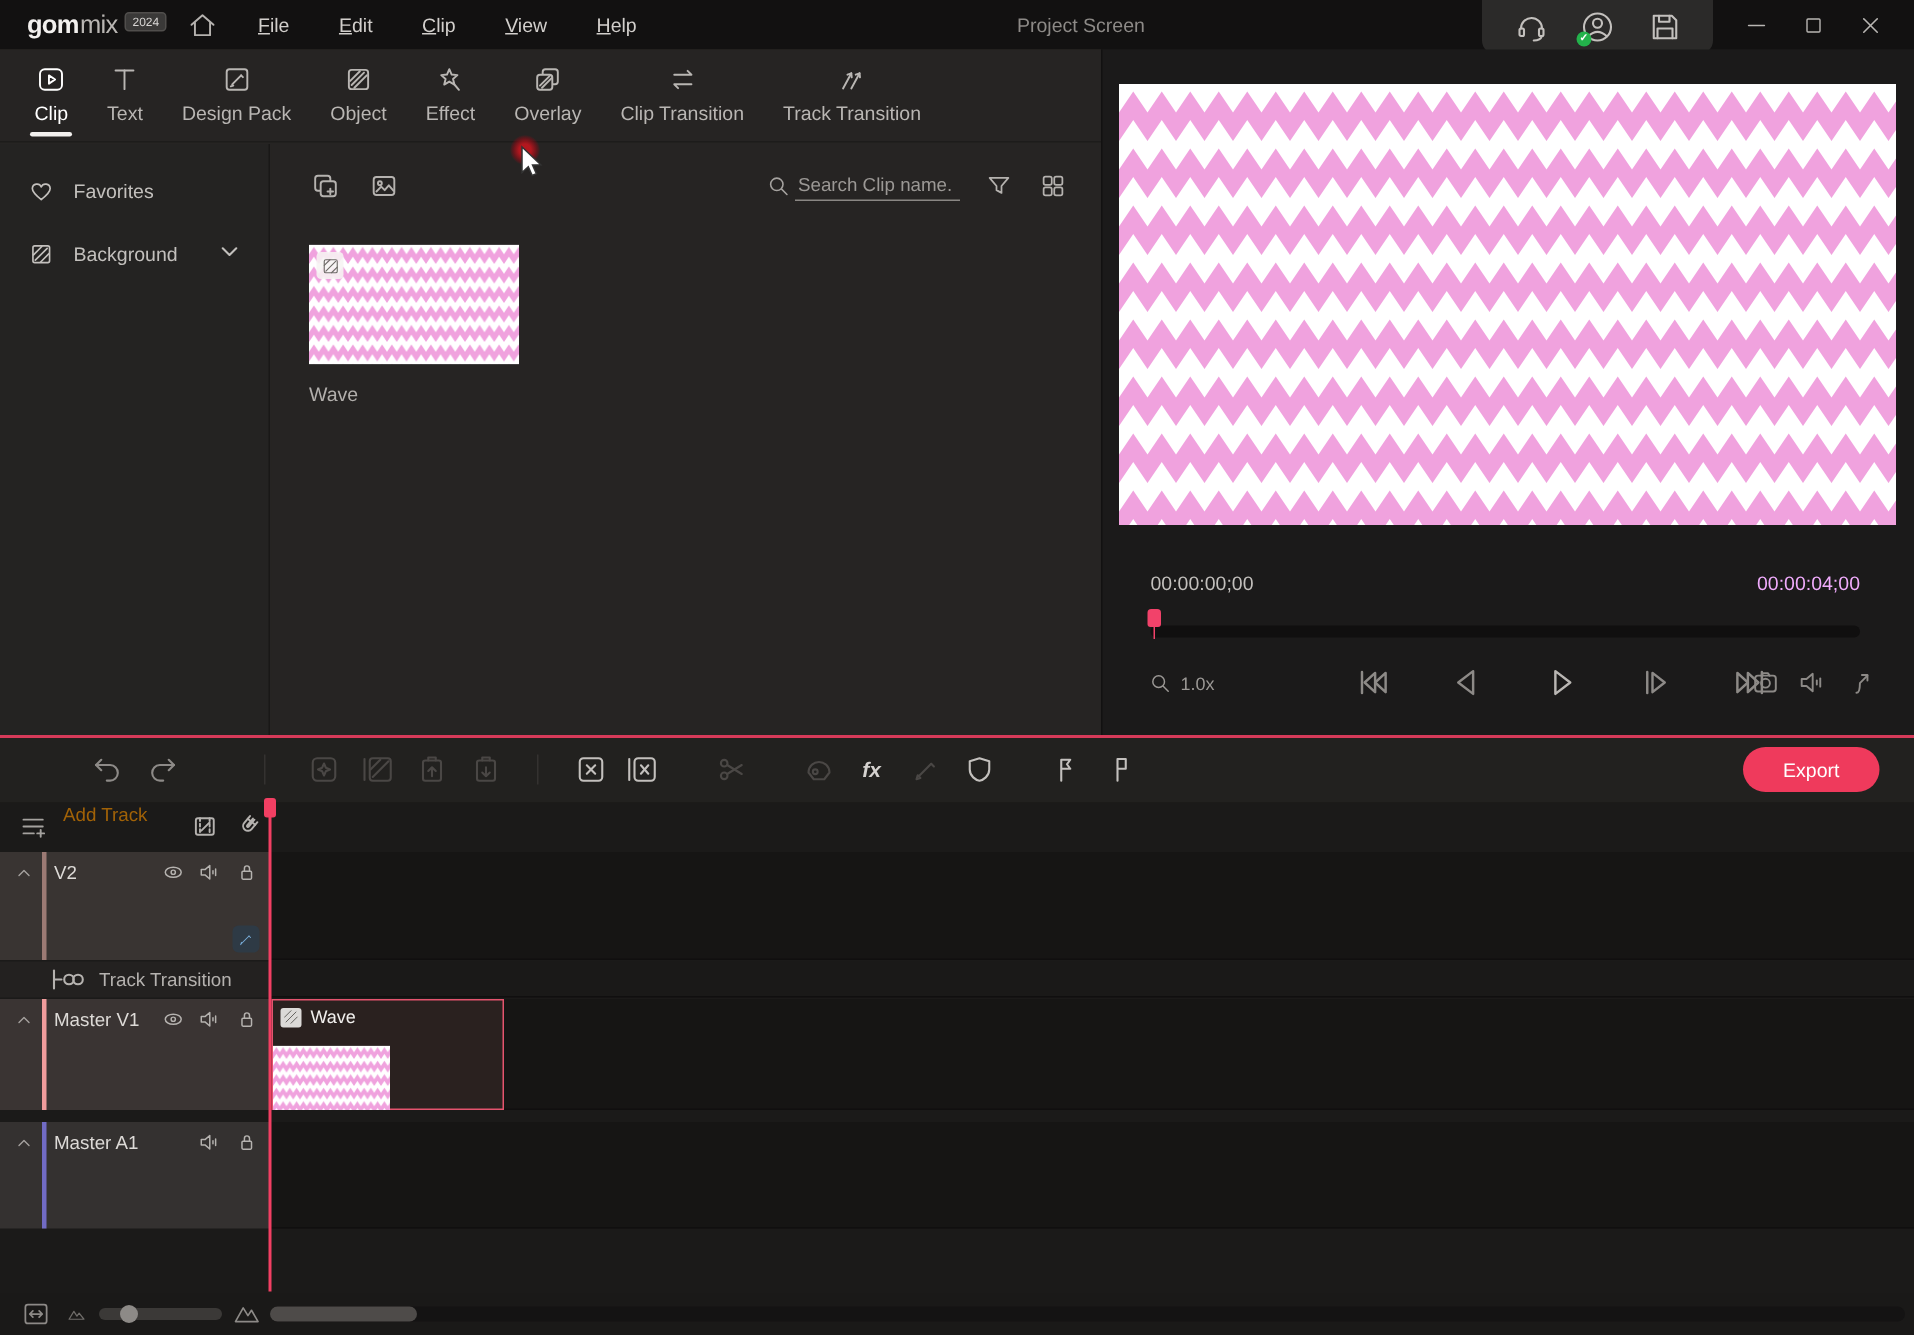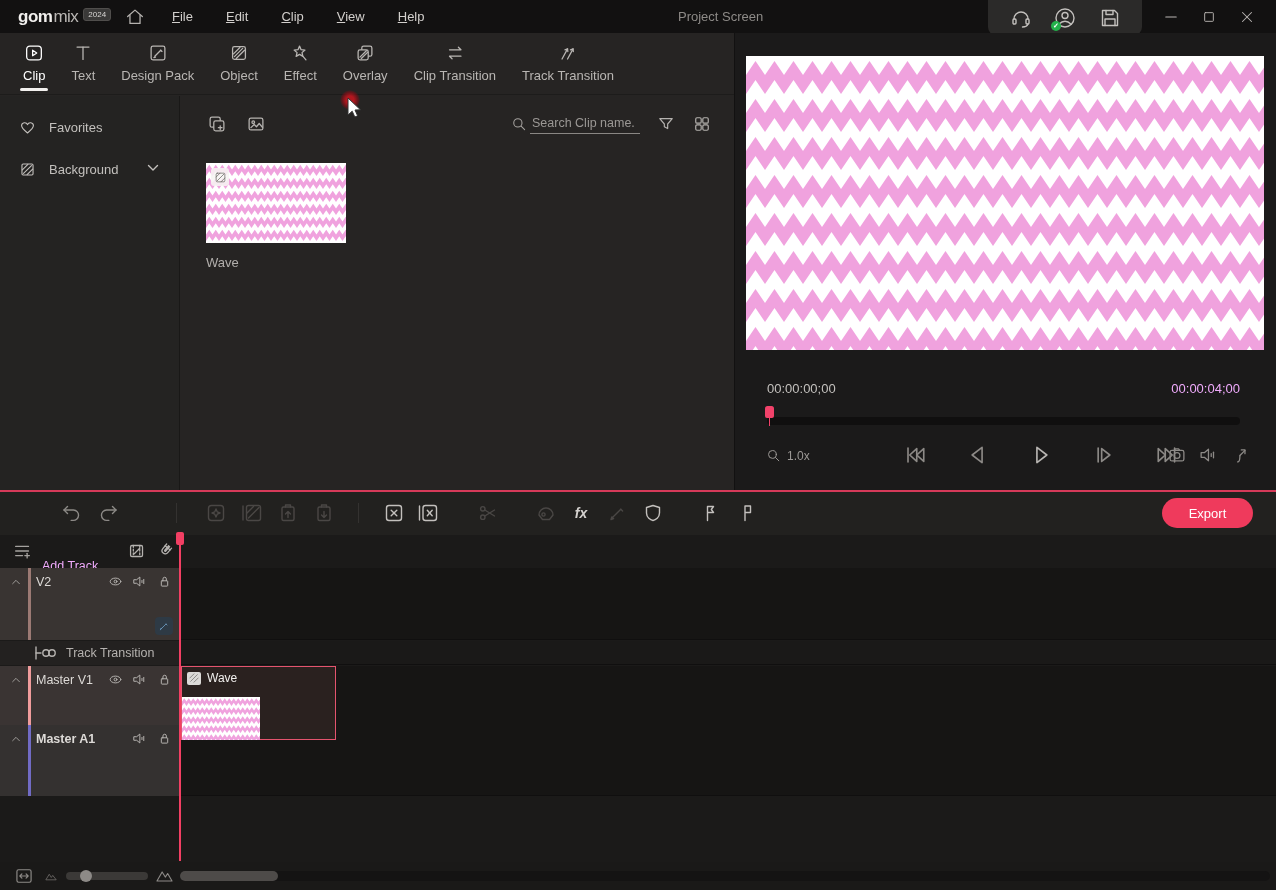--- a/index.html
+++ b/index.html
@@ -107,34 +107,34 @@
   .et.bright { color:#c3c0bd; }
   .et-sep { position:absolute; top:11px; width:1px; height:20px; background:#343230; }
   .fx-label { font-style:italic; font-weight:bold; font-size:14px; color:#d5d2cf; line-height:24px; text-align:center; }
   .export-btn { position:absolute; left:1162px; top:6px; width:91px; height:30px; background:#ef3a5c; border:none;
                 border-radius:15px; color:#fff; font-size:13px; font-family:"Liberation Sans",sans-serif; cursor:pointer; }
 
   
   .timeline { position:absolute; top:535px; left:0; width:1276px; height:327px; background:#1b1a19; }
   .tl-header { position:absolute; top:0; left:0; width:1276px; height:31px; }
   .addtrack-menu { position:absolute; left:12px; top:5px; width:22px; height:22px; color:#a5a29f; }
-  .addtrack-label { position:absolute; left:42px; top:24px; font-size:12.5px; color:#f0abfc; }
+  .addtrack-label { position:absolute; left:42px; top:1px; font-size:12.5px; color:#a16207; }
   .tlh-icon { position:absolute; top:5px; width:22px; height:22px; color:#b5b2af; }
   .ruler { position:absolute; left:180px; top:0; width:1096px; height:31px; }
   .ruler-ticks-minor { position:absolute; bottom:0; left:0; right:0; height:6px;
     background-image:repeating-linear-gradient(90deg,#4e4b49 0 1px,transparent 1px 38.8px); }
   .ruler-ticks-major { position:absolute; bottom:0; left:0; right:0; height:11px;
     background-image:repeating-linear-gradient(90deg,#5a5755 0 1px,transparent 1px 194px); }
   .ruler-label { position:absolute; top:7px; font-size:11px; color:#918e8b; white-space:nowrap; }
 
   .track-row { position:absolute; left:0; width:1276px; }
   .row-v2 { top:33px; height:72px; }
   .row-tt { top:106px; height:24px; }
   .row-v1 { top:131px; height:74px; }
-  .row-a1 { top:190px; height:71px;font-weight:bold; }
+  .row-a1 { top:213px; height:71px; }
   .track-head { position:absolute; left:0; top:0; width:180px; height:100%; }
   .row-v2 .track-head { background:#393432; }
   .row-v1 .track-head { background:#3a3433; }
   .row-a1 .track-head { background:#343130; }
   .track-lane { position:absolute; left:181px; top:0; right:0; height:100%; background:#161514; border-bottom:1px solid #100f0f; }
   .accent-bar { position:absolute; left:28px; top:0; width:3px; height:100%; }
   .th-chev { position:absolute; left:8px; top:6px; width:16px; height:16px; color:#a5a29f; }
   .th-name { position:absolute; left:36px; top:7px; font-size:12.5px; color:#dddad7; }
   .th-ic { position:absolute; top:5px; width:17px; height:17px; color:#b5b2af; }
   .v2-resize { position:absolute; right:7px; bottom:5px; width:18px; height:18px; background:#2e3a45; border-radius:4px;

